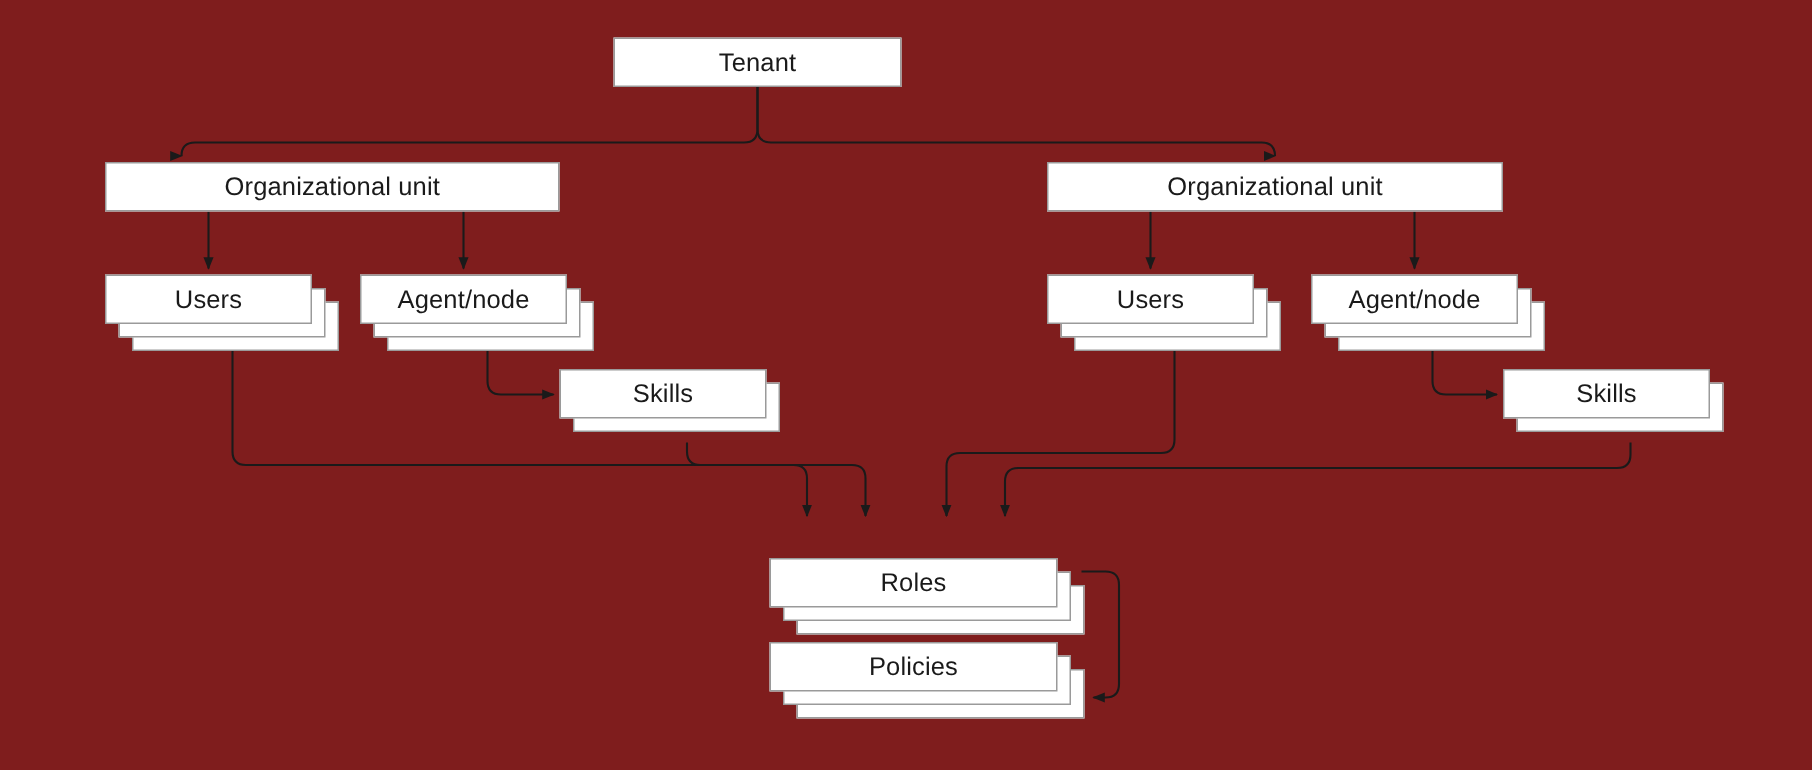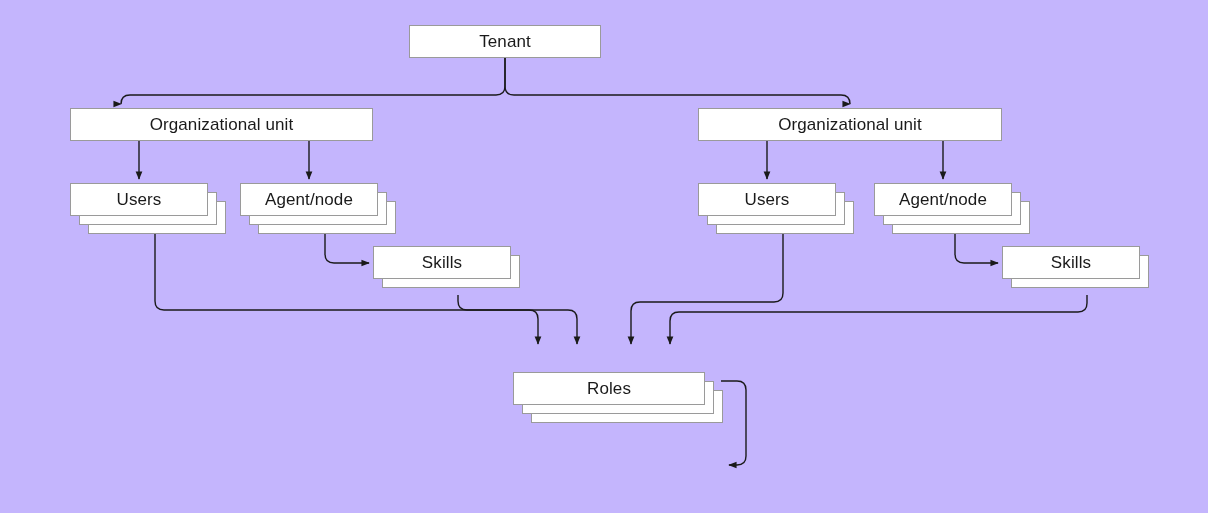--- a/index.html
+++ b/index.html
@@ -4,21 +4,21 @@
 <style>
   html,body{margin:0;padding:0;background:#ffffff;}
   body{
     font-family:"Liberation Sans", sans-serif;
     -webkit-font-smoothing:antialiased;
   }
   #canvas{
     position:relative;
     width:1208px;
     height:513px;
-    background:#c4b5fd;
+    background:#7f1d1d;
     overflow:hidden;
   }
   #wires{
     position:absolute;
     left:0; top:0;
     width:1208px; height:513px;
     pointer-events:none;
   }
   
   .node{
@@ -148,14 +148,21 @@
   </div>
 
   <div class="node" style="left: 513px; top: 348px; width: 210px; height: 51px; margin-top: 24px;">
     <div class="layer" style="left: 18px; top: 18px; width: 192px; height: 33px; z-index: 1;"></div>
       <div class="layer" style="left: 9px; top: 9px; width: 192px; height: 33px; z-index: 2;"></div>
       <div class="layer front" style="width: 192px; height: 33px;">
       <span class="lbl">Roles</span>
     </div>
   </div>
 
+  <div class="node" style="left: 513px; top: 428px; width: 210px; height: 51px;">
+    <div class="layer" style="left: 18px; top: 18px; width: 192px; height: 33px; z-index: 1;"></div>
+      <div class="layer" style="left: 9px; top: 9px; width: 192px; height: 33px; z-index: 2;"></div>
+      <div class="layer front" style="width: 192px; height: 33px;">
+      <span class="lbl">Policies</span>
+    </div>
+  </div>
 
 </div>
 
 </body></html>

